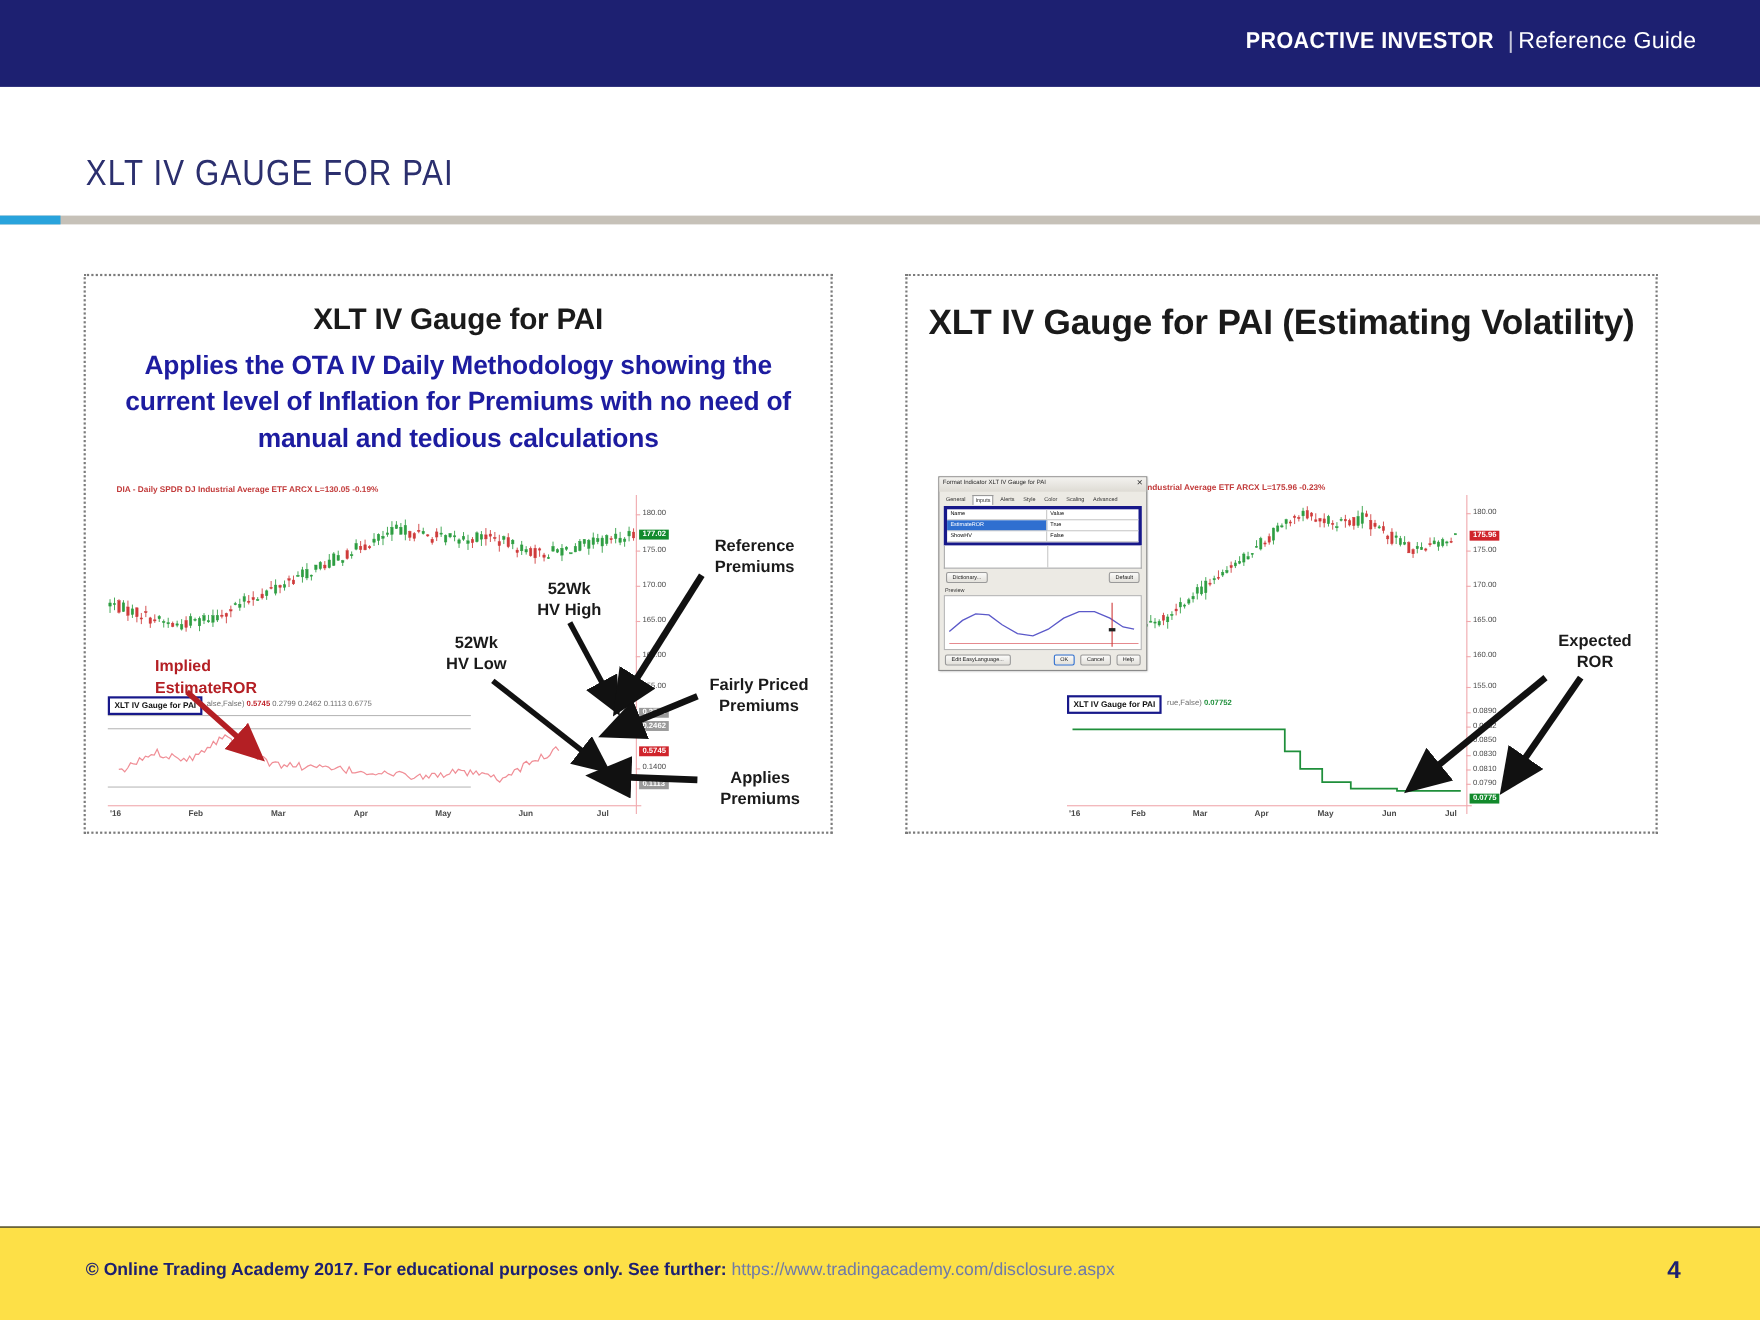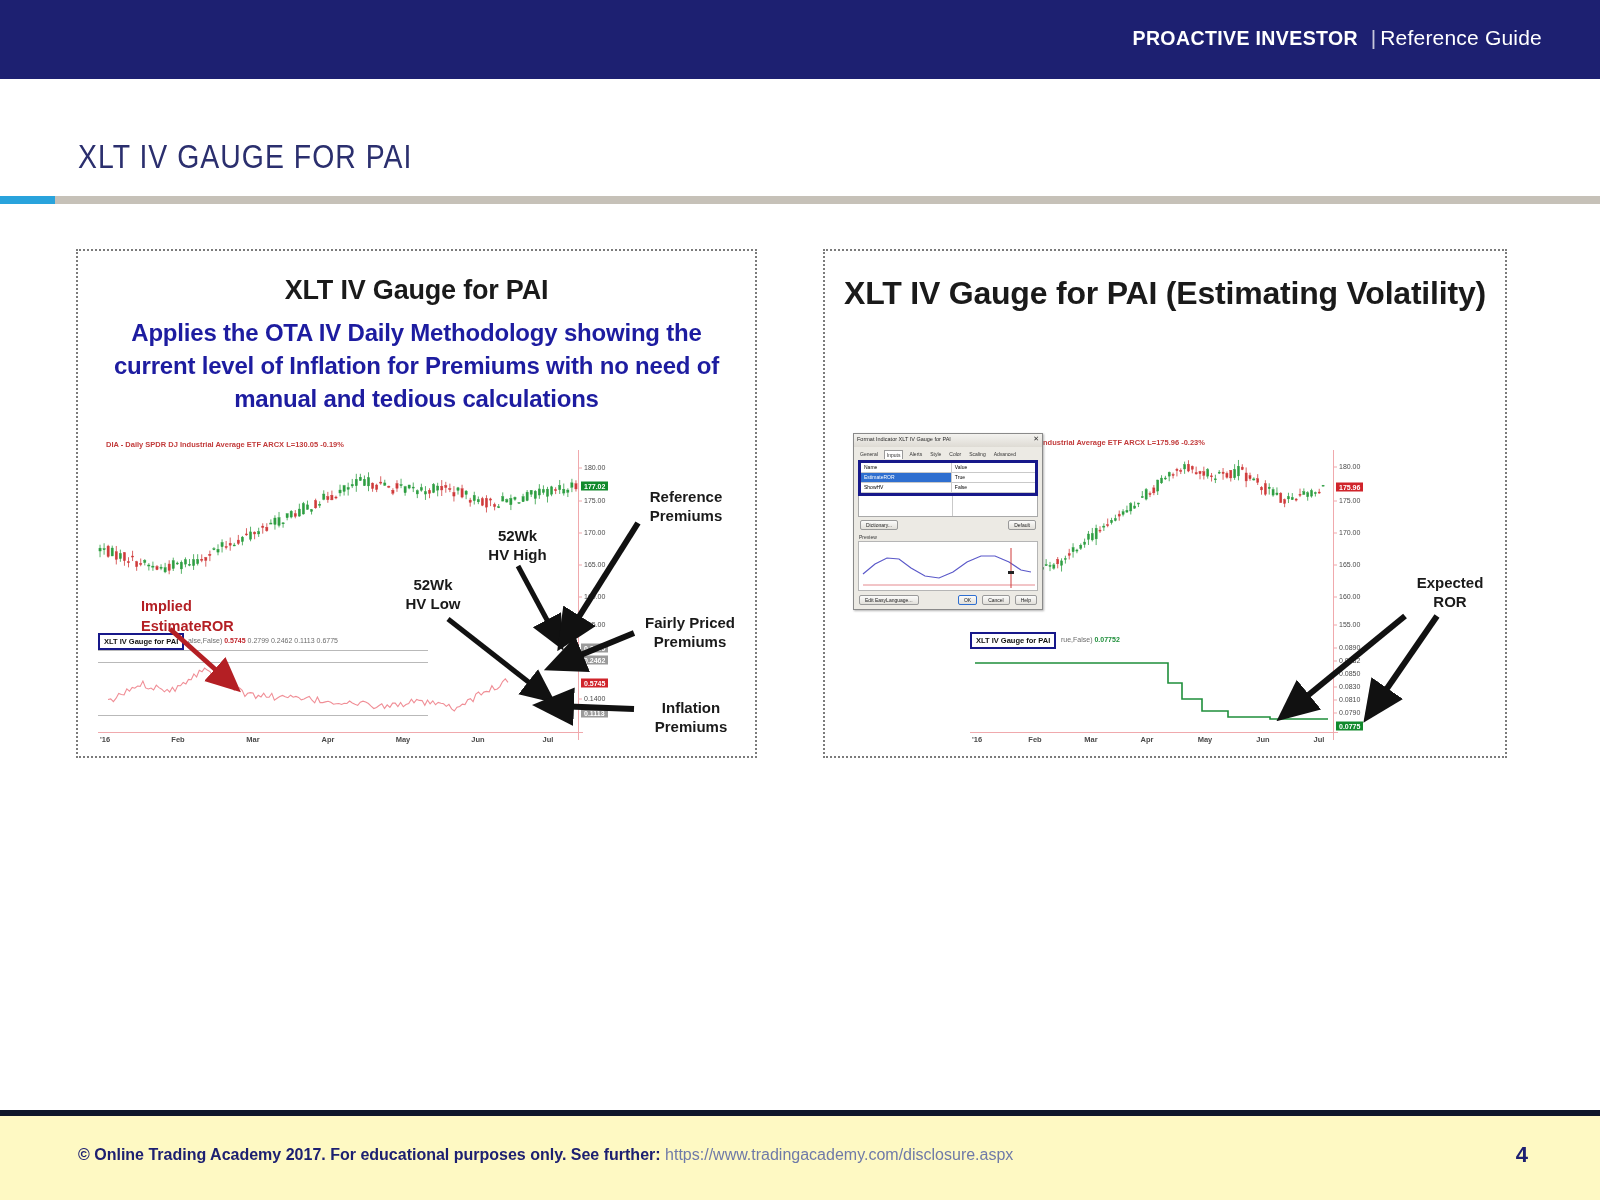--- a/index.html
+++ b/index.html
@@ -155,22 +155,22 @@
   }
   .dlg-prev-lbl{font-size:5px;color:#333;padding:4px 0 1px 5px;}
   .dlg-prev-lbl:after{content:"";display:block;}
   .dlg-prev{margin:0 4px;background:#fff;border:1px solid #b5b5b5;height:48px;position:relative;}
   .dlg-foot{display:flex;gap:5px;padding:4px 5px;align-items:center;}
   .dlg-foot .spacer{flex:1;}
   .dbtn.primary{border:1px solid #2f6fd0;}
 
   
   .footer{
-    position:absolute;left:0;bottom:0;width:1600px;height:84px;background:#fef9c3;
-    border-top:6px solid #0f172a;
+    position:absolute;left:0;bottom:0;width:1600px;height:84px;background:#fde047;
+    border-top:1px solid #0f172a;
   }
   .footer-text{
     position:absolute;left:78px;top:30px;font-size:16px;color:#1d2071;font-weight:bold;
   }
   .footer-url{color:#6f7aa8;font-weight:normal;}
   .page-num{
     position:absolute;right:72px;top:26px;font-size:22px;color:#1d2071;font-weight:bold;
   }
 </style>
 </head>
@@ -489,21 +489,21 @@
   </div>
   <div class="anno" style="left:553px;top:236px;width:110px;">
     <div>Reference</div>
     <div>Premiums</div>
   </div>
   <div class="anno" style="left:547px;top:362px;width:130px;">
     <div>Fairly Priced</div>
     <div>Premiums</div>
   </div>
   <div class="anno" style="left:553px;top:447px;width:120px;">
-    <div>Inflation</div>
+    <div>Applies</div>
     <div>Premiums</div>
   </div>
 
   <svg class="arrows">
     <defs>
       <marker id="ahBlack" markerWidth="7" markerHeight="7" refX="3" refY="3.2" orient="auto">
         <path d="M0,0 L7,3.2 L0,6.4 Z" fill="#111111"></path>
       </marker>
       <marker id="ahRed" markerWidth="7" markerHeight="7" refX="3" refY="3.2" orient="auto">
         <path d="M0,0 L7,3.2 L0,6.4 Z" fill="#b41f24"></path>

